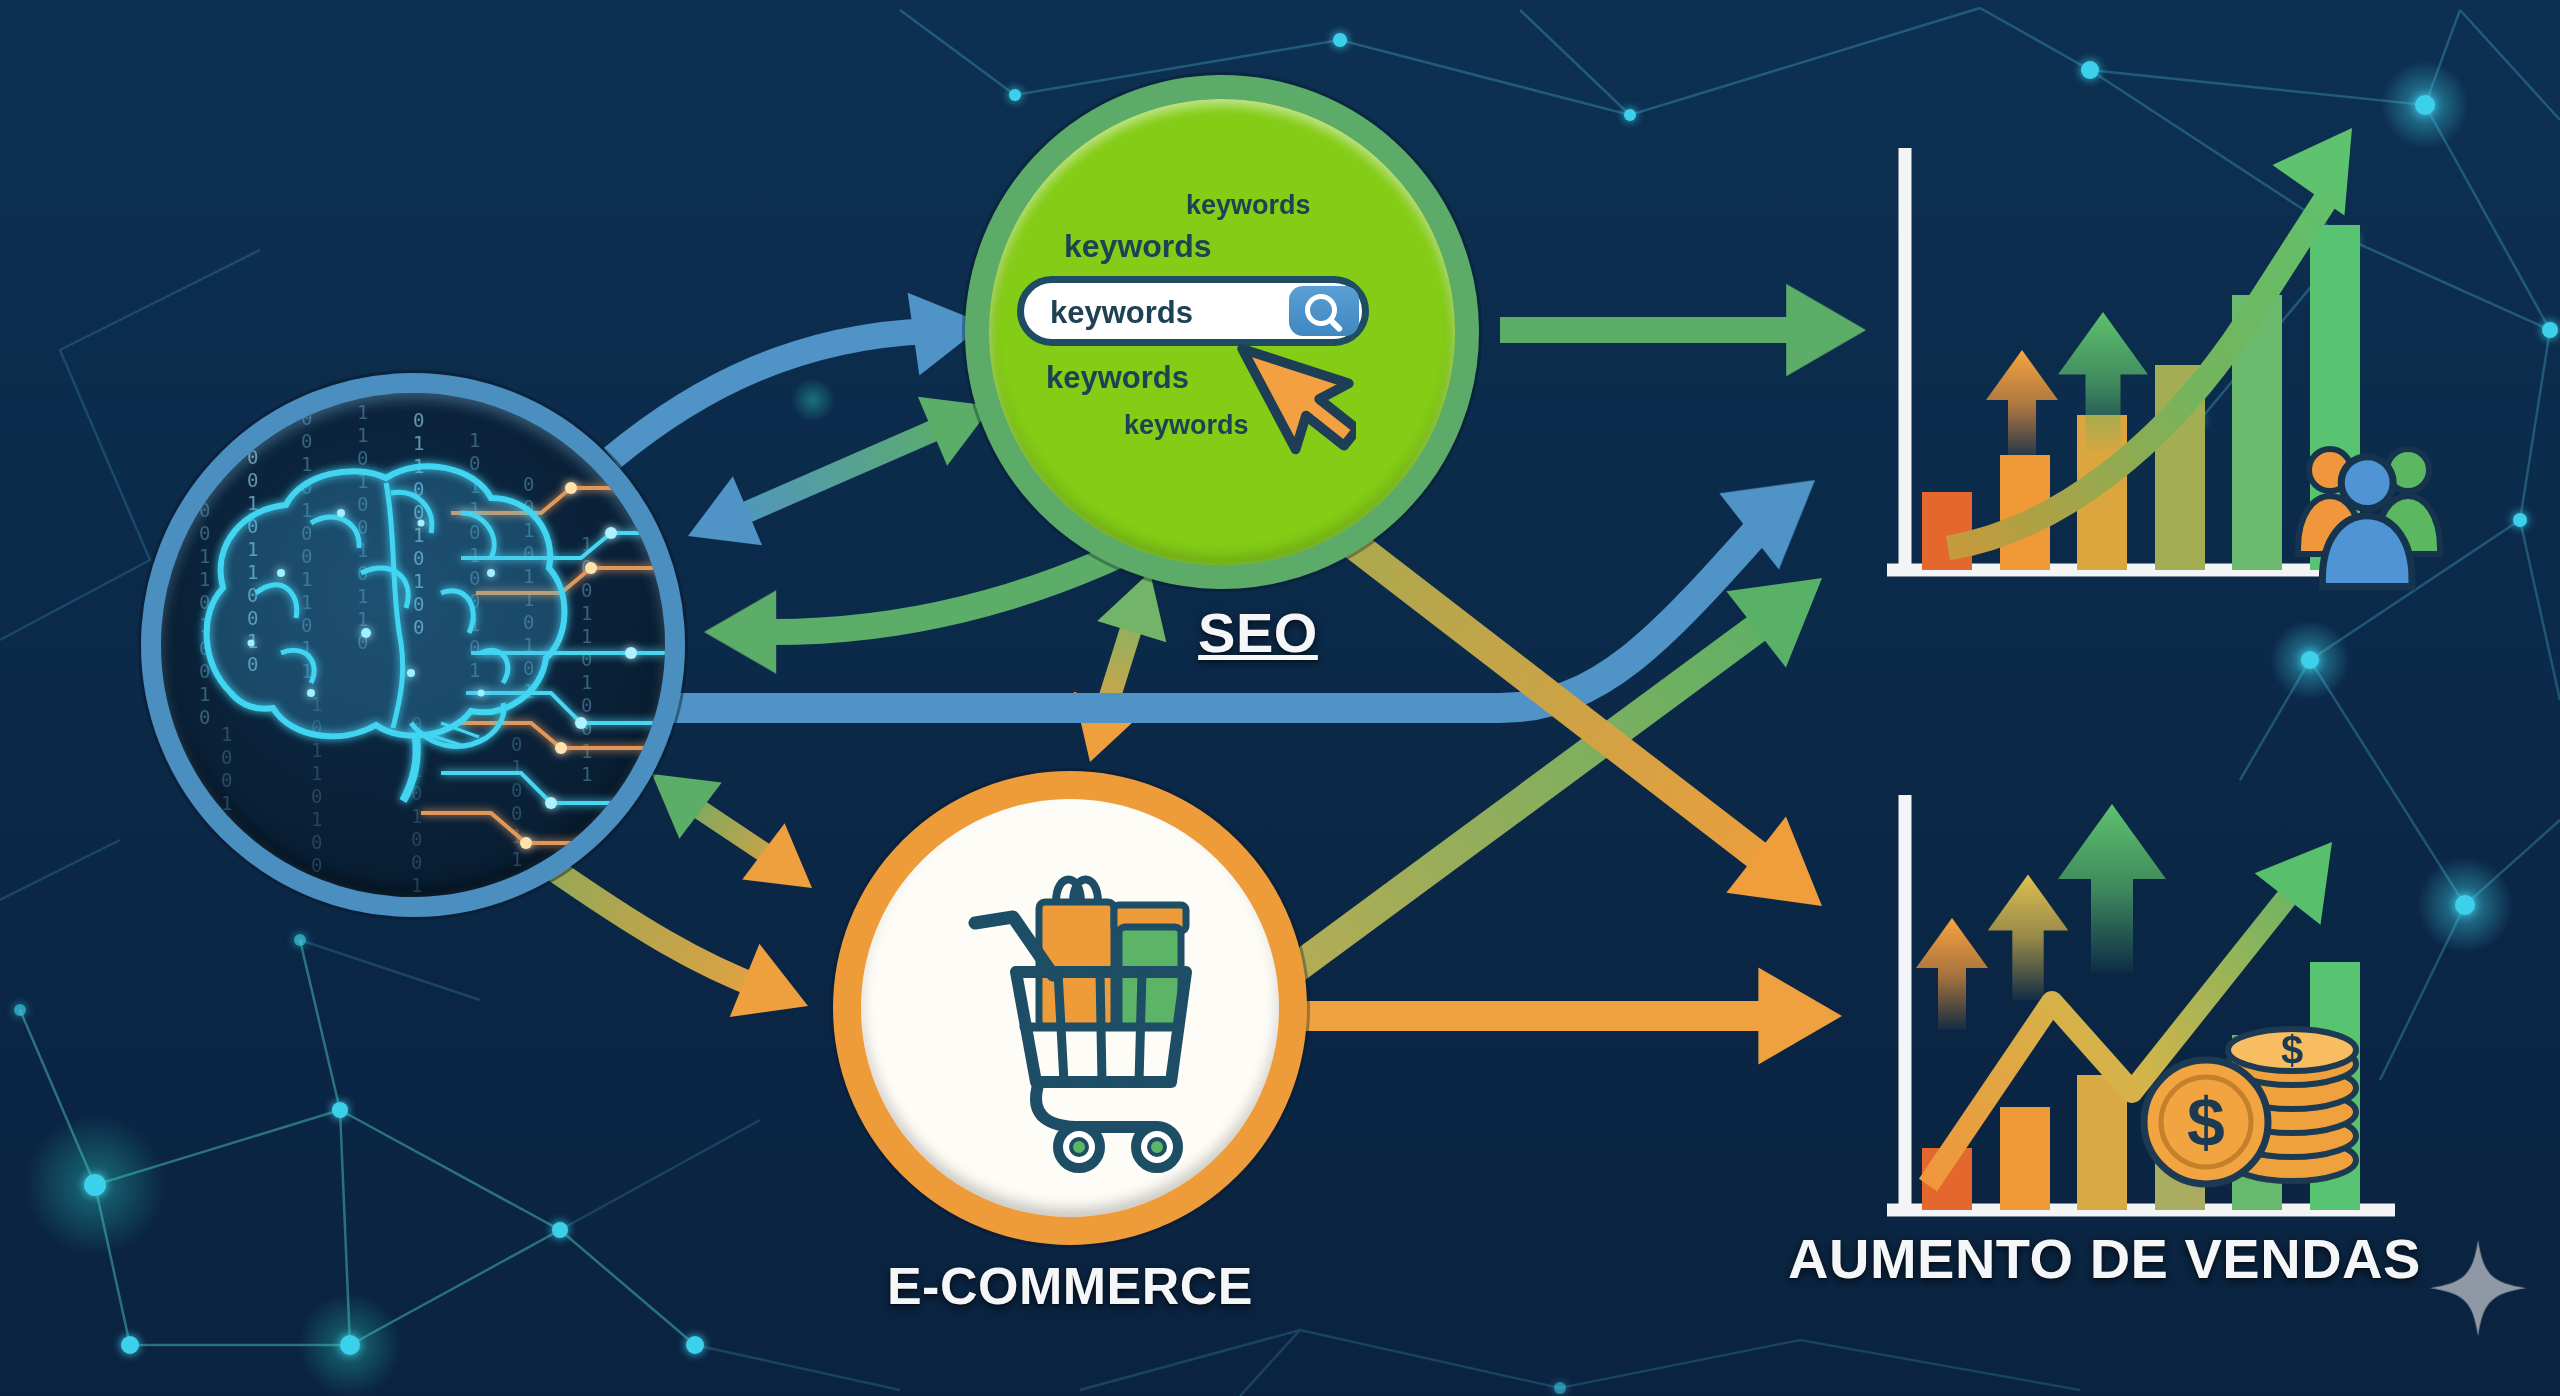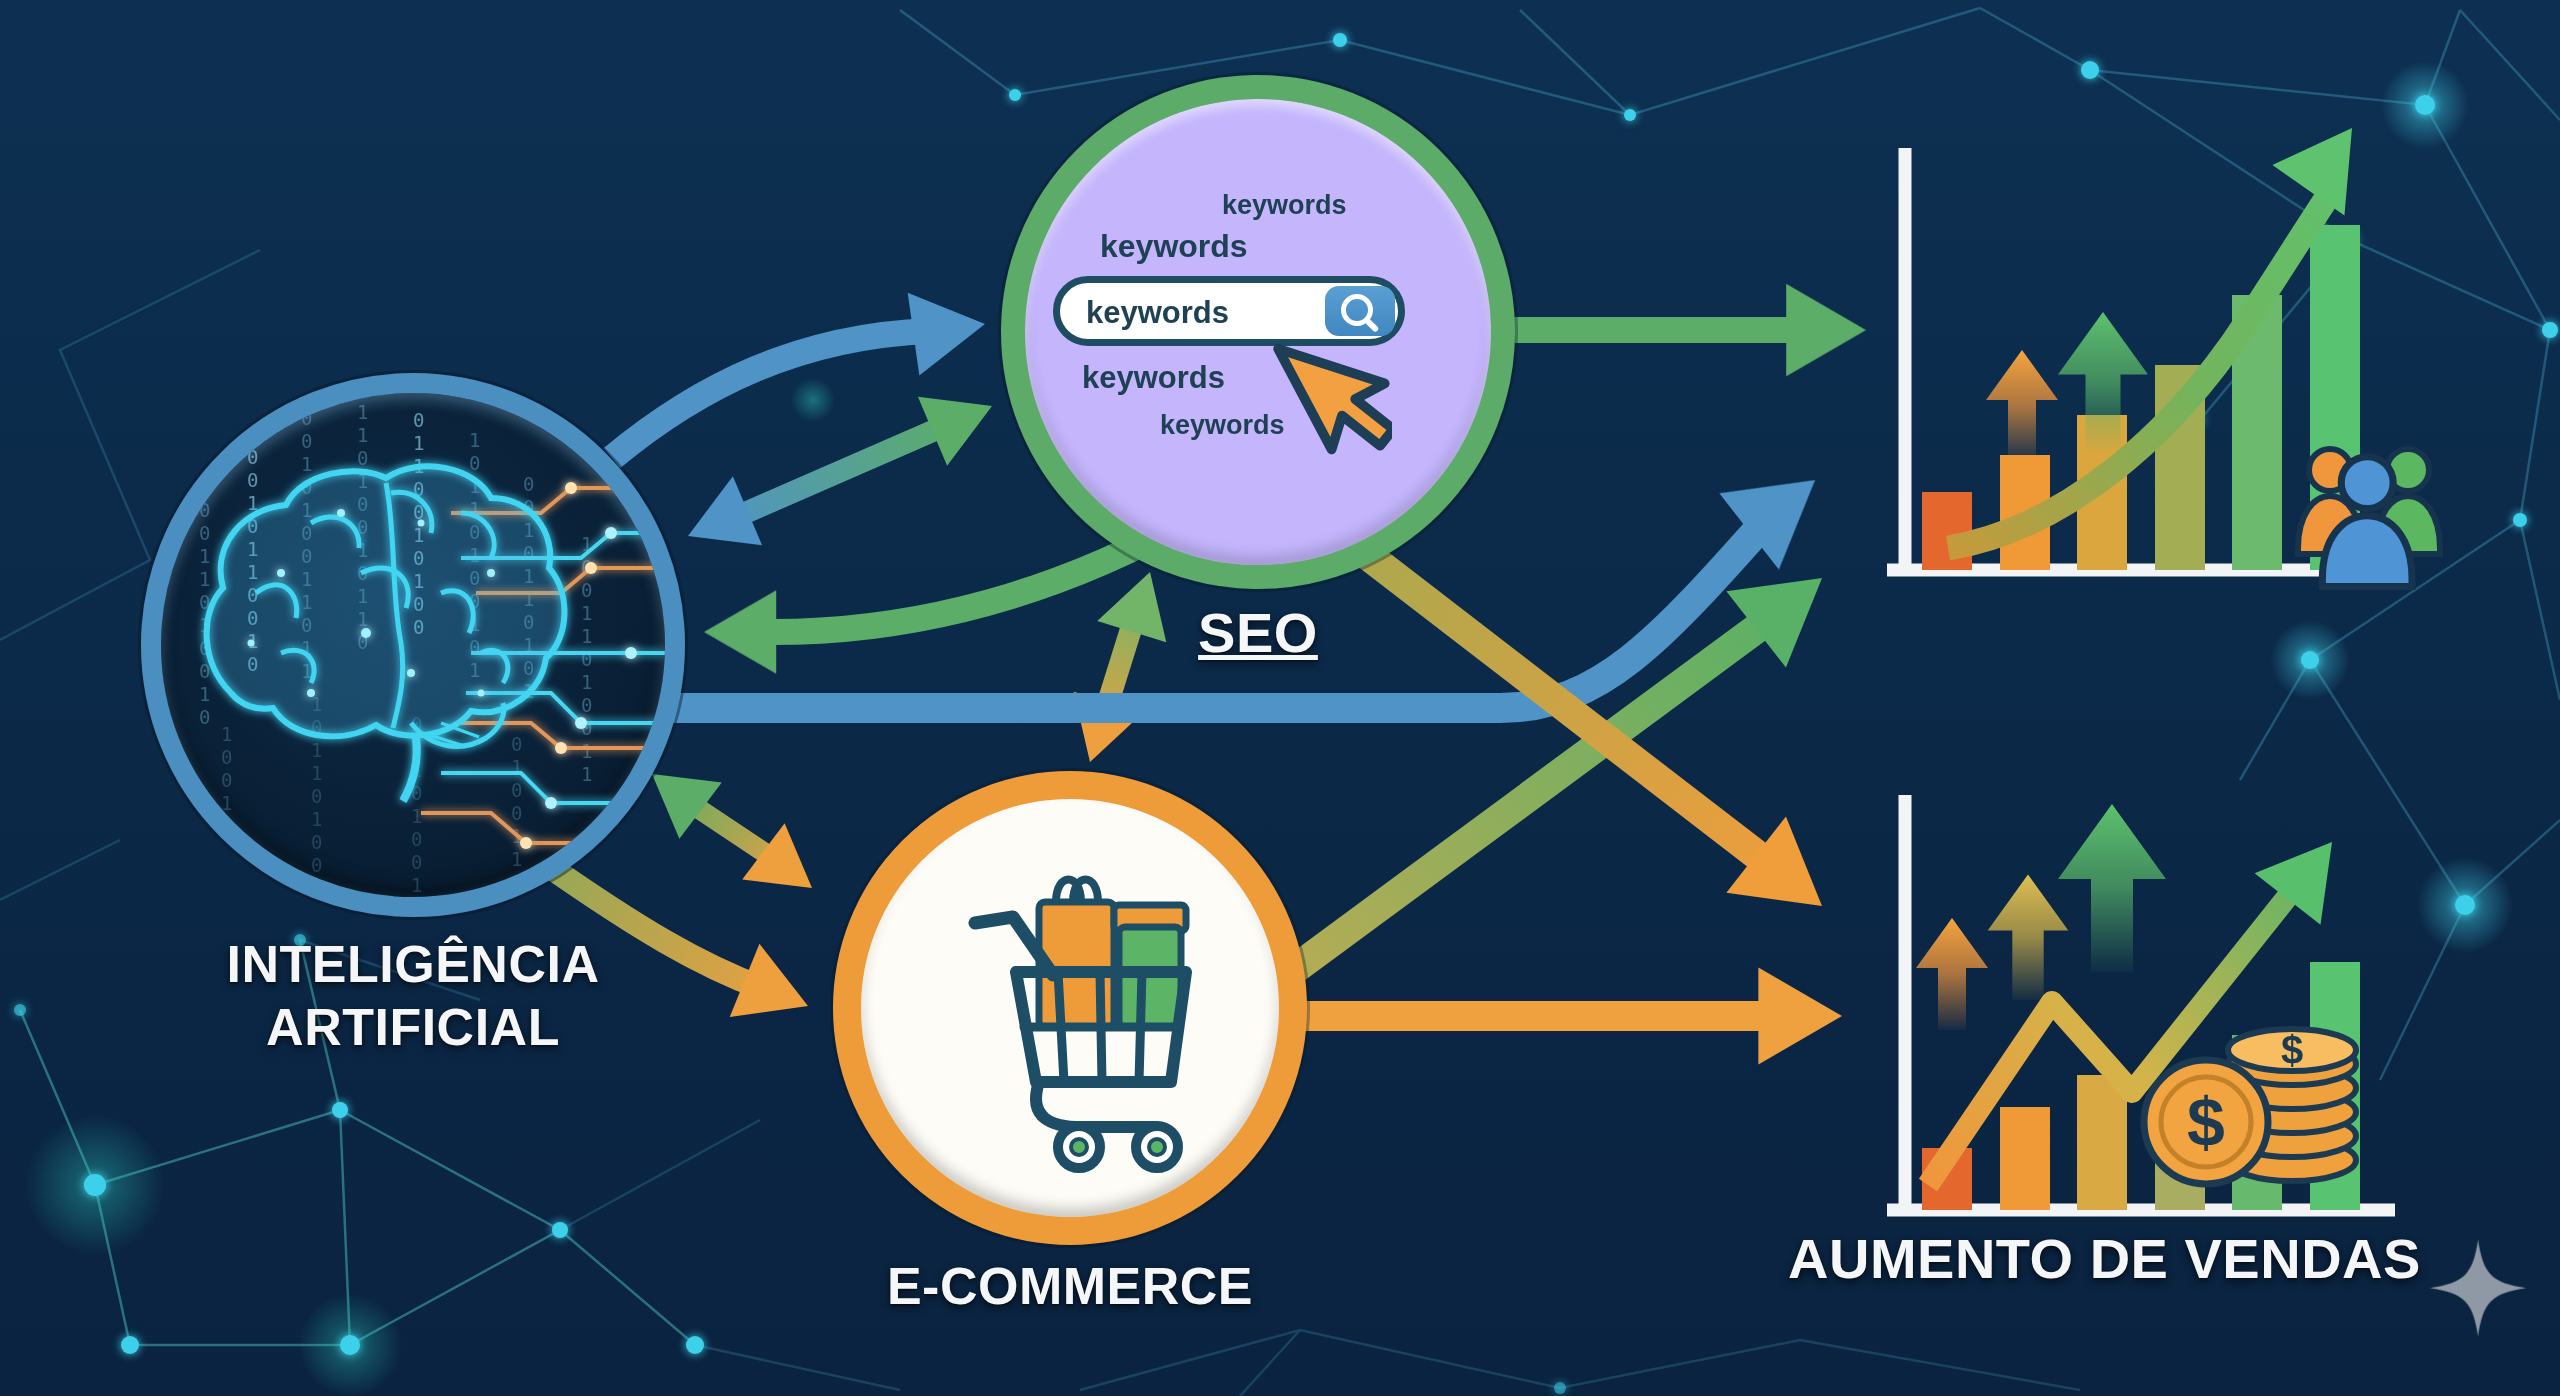--- a/index.html
+++ b/index.html
@@ -4,21 +4,21 @@
 <style>
   html,body{margin:0;padding:0;background:#061426;}
   #canvas{position:relative;width:2560px;height:1396px;overflow:hidden;
           font-family:"Liberation Sans",sans-serif;background:#0c2b4a;}
   svg{display:block}
   #bg{position:absolute;left:0;top:0;z-index:0;}
   .circle{position:absolute;border-radius:50%;box-sizing:border-box;overflow:hidden;z-index:2;}
   #c-ai{left:141px;top:373px;width:544px;height:544px;border:20px solid #4a8fc0;
         background:radial-gradient(circle at 45% 40%,#0e2c49 0%,#081c30 78%);
         box-shadow:inset 0 6px 14px rgba(160,220,255,.32), inset 0 -8px 16px rgba(0,0,0,.45), 0 0 0 3px rgba(8,24,40,.45);}
-  #c-seo{left:1001px;top:75px;width:514px;height:514px;border:24px solid #5cab68;background:#c4b5fd;
+  #c-seo{left:965px;top:75px;width:514px;height:514px;border:24px solid #5cab68;background:#84cc16;
         box-shadow:inset 0 6px 12px rgba(255,255,255,.55), inset 0 -8px 14px rgba(0,0,0,.18), 0 0 0 3px rgba(8,24,40,.35);}
   #c-ecom{left:833px;top:771px;width:474px;height:474px;border:28px solid #ee9c3a;background:#fdfcf6;
         box-shadow:inset 0 6px 12px rgba(255,255,255,.5), inset 0 -8px 14px rgba(0,0,0,.22), 0 0 0 3px rgba(8,24,40,.35);}
   .bin{position:absolute;font-family:"DejaVu Sans Mono",monospace;font-size:19px;line-height:23px;
        color:rgba(126,200,232,.38);white-space:pre;z-index:1;}
   .bin.bright{color:rgba(150,225,250,.6);}
   .kw{position:absolute;font-weight:700;color:#1e4254;z-index:3;}
   .searchbar{position:absolute;left:28px;top:177px;width:352px;height:70px;border:7px solid #1e4c63;
        border-radius:36px;background:#ffffff;box-sizing:border-box;z-index:2;}
   .searchbar .val{position:absolute;left:26px;top:12px;font-size:31px;font-weight:700;color:#1e4254;}
@@ -512,24 +512,20 @@
       <path d="M97,125 L103,235 M139,125 L141,235 M181,125 L178,235 M63,180 L218,180" fill="none" stroke-width="9"></path>
       <path d="M78,235 C66,272 92,280 120,280 L195,280" fill="none" stroke-width="12"></path>
       <circle cx="118" cy="300" r="21" fill="#ffffff" stroke-width="10"></circle>
       <circle cx="196" cy="300" r="21" fill="#ffffff" stroke-width="10"></circle>
       <circle cx="118" cy="300" r="8" fill="#5cb567" stroke-width="4"></circle>
       <circle cx="196" cy="300" r="8" fill="#5cb567" stroke-width="4"></circle>
     </g>
   </svg>
 </div>
 
-<div id="lab-ai" class="label">
-  <span>INTELIGÊNCIA</span>
-  <span>ARTIFICIAL</span>
-</div>
 <div id="lab-seo" class="label">
   <span>SEO</span>
 </div>
 <div id="lab-ecom" class="label">
   <span>E-COMMERCE</span>
 </div>
 <div id="lab-sales" class="label">
   <span>AUMENTO DE VENDAS</span>
 </div>
 

